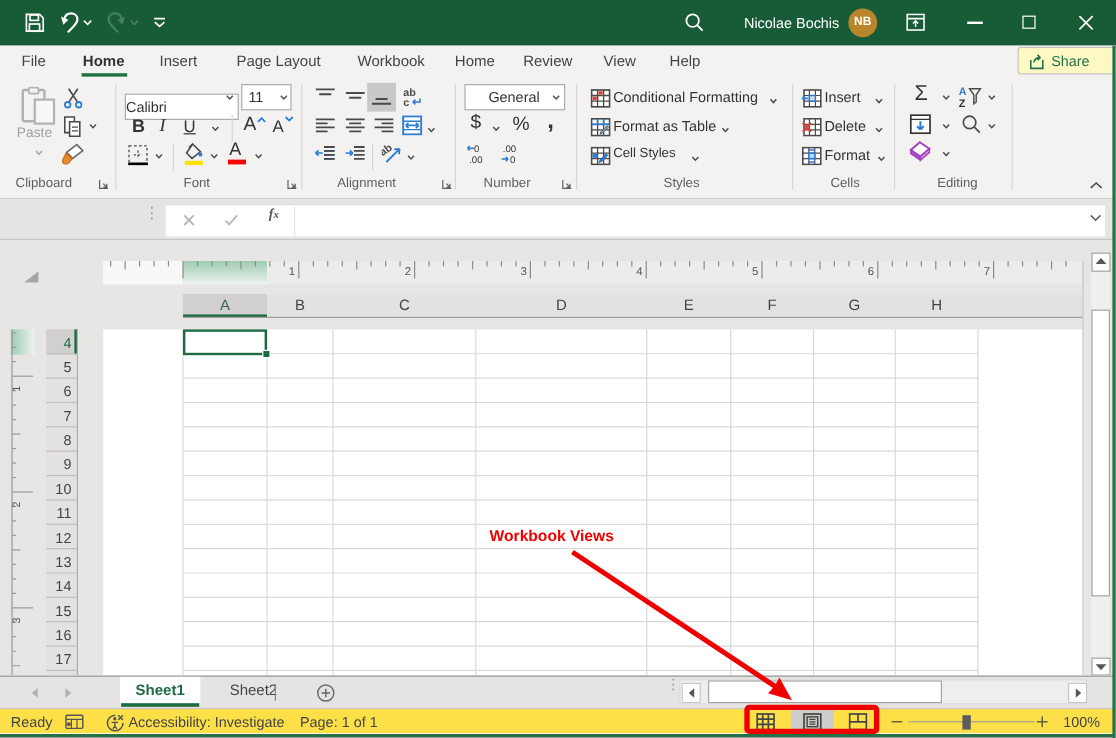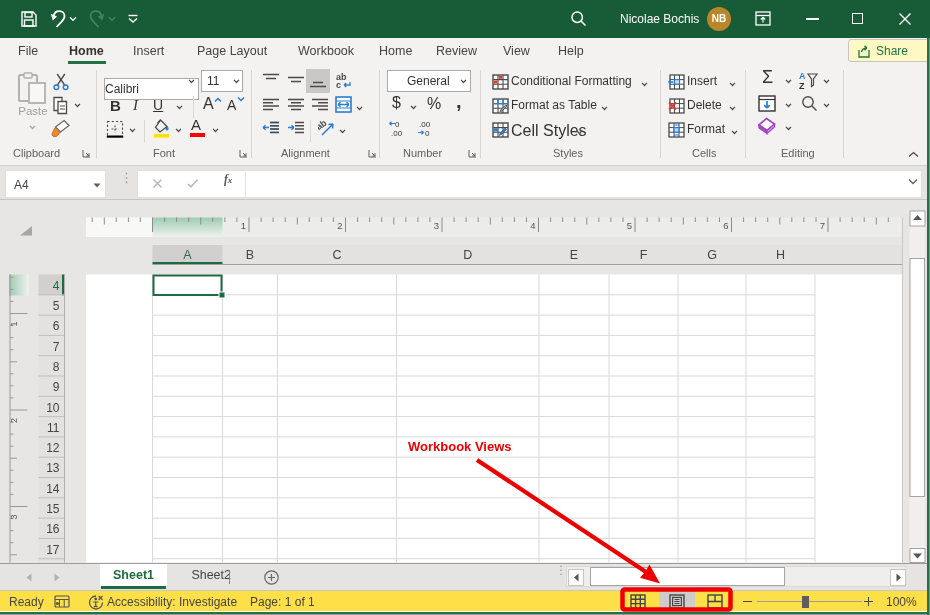--- a/index.html
+++ b/index.html
@@ -100,21 +100,21 @@
   <div class="gsep" style="left:480px"></div>
   <div class="gsep" style="left:660px"></div>
   <div class="gsep" style="left:745px"></div>
   <div class="gsep" style="left:843px"></div>
 
   <svg class="abs" style="left:17px;top:8px" width="30" height="34" viewBox="0 0 30 34">
     <rect x="2" y="3" width="18" height="26" rx="1.5" fill="none" stroke="#b3b1af" stroke-width="2"></rect>
     <rect x="7" y="1" width="8" height="5" rx="1" fill="#f3f2f1" stroke="#b3b1af" stroke-width="1.5"></rect>
     <rect x="12" y="11" width="16" height="20" fill="#f8f7f6" stroke="#b3b1af" stroke-width="1.8"></rect>
   </svg>
-  <div class="abs" style="left:14px;top:41px;width:38px;text-align:center;font-size:11.5px;color:#a3a19f">Paste</div>
+  <div class="abs" style="left:14px;top:41px;width:38px;text-align:left;font-size:11.5px;color:#a3a19f">Paste</div>
   <svg class="chev" style="left:29px;top:60px" viewBox="0 0 7 7">
       <path d="M1 1.8 L3.5 4.5 L6 1.8" fill="none" stroke="#a3a19f" stroke-width="1.2"></path>
     </svg>
   <svg class="abs" style="left:53px;top:9px" width="16" height="18" viewBox="0 0 16 18">
     <path d="M4.2 1 L11.8 12.3 M11.8 1 L4.2 12.3" stroke="#4a4a4a" stroke-width="1.4"></path>
     <circle cx="3.4" cy="14.3" r="2.3" fill="none" stroke="#2b7cd3" stroke-width="1.5"></circle>
     <circle cx="12.6" cy="14.3" r="2.3" fill="none" stroke="#2b7cd3" stroke-width="1.5"></circle>
   </svg>
   <svg class="abs" style="left:52px;top:32px" width="18" height="19" viewBox="0 0 18 19">
     <path d="M2 1.5 h8 v13 h-8 z" fill="#fff" stroke="#4a4a4a" stroke-width="1.3"></path>
@@ -281,21 +281,21 @@
   <div class="abs" style="left:511px;top:34px;font-size:12px;color:#333;white-space:nowrap">Format as Table</div>
   <svg class="chev" style="left:601px;top:41px" viewBox="0 0 7 7">
       <path d="M1 1.8 L3.5 4.5 L6 1.8" fill="none" stroke="#4a4a4a" stroke-width="1.2"></path>
     </svg>
   <svg class="abs" style="left:492px;top:58px" width="17" height="16" viewBox="0 0 17 16">
     <rect x="1" y="1" width="15" height="14" fill="#fff" stroke="#4a4a4a" stroke-width="1.4"></rect>
     <path d="M1 5.6 h15 M1 10.2 h15 M6 1 v14 M11 1 v14" stroke="#4a4a4a" stroke-width="1.1"></path>
     <rect x="1.8" y="6.3" width="4.2" height="3.2" fill="#2b7cd3"></rect>
     <path d="M14.5 7.5 L9.5 12.5 l-2.2 1 .8-2.3 L13 6 Z" fill="#2b7cd3" stroke="#2b5fa8" stroke-width=".7"></path>
   </svg>
-  <div class="abs" style="left:511px;top:58px;font-size:16px;color:#333;white-space:nowrap">Cell Styles</div>
+  <div class="abs" style="left:511px;top:58px;font-size:11px;color:#333;white-space:nowrap">Cell Styles</div>
   <svg class="chev" style="left:576px;top:65px" viewBox="0 0 7 7">
       <path d="M1 1.8 L3.5 4.5 L6 1.8" fill="none" stroke="#4a4a4a" stroke-width="1.2"></path>
     </svg>
   <div class="glabel" style="left:553px">Styles</div>
 
   <svg class="abs" style="left:667px;top:10px" width="18" height="16" viewBox="0 0 18 16">
     <rect x="3" y="1" width="14" height="14" fill="#fff" stroke="#4a4a4a" stroke-width="1.3"></rect>
     <path d="M3 5.6 h14 M3 10.2 h14 M7.5 1 v14 M12.5 1 v14" stroke="#4a4a4a" stroke-width="1"></path>
     <rect x="7.5" y="5.6" width="5" height="4.6" fill="#cfe0f2" stroke="#2b7cd3" stroke-width="1.2"></rect>
     <path d="M6.5 8 h-5 M1.5 8 l2-1.8 M1.5 8 l2 1.8" fill="none" stroke="#2b7cd3" stroke-width="1.3"></path>
@@ -359,26 +359,20 @@
   </svg>
   <svg class="chev" style="left:785px;top:61px" viewBox="0 0 7 7">
       <path d="M1 1.8 L3.5 4.5 L6 1.8" fill="none" stroke="#4a4a4a" stroke-width="1.2"></path>
     </svg>
   <div class="glabel" style="left:781px">Editing</div>
   <svg class="abs" style="left:908px;top:87px" width="11" height="7" viewBox="0 0 11 7">
       <path d="M1 5.5 L5.5 1.5 L10 5.5" fill="none" stroke="#4a4a4a" stroke-width="1.3"></path>
     </svg>
 </div>
 <div class="abs" id="formrow">
-  <div class="abs" style="left:5px;top:4.5px;width:101px;height:28px;background:#fff;border:1px solid #e1dfdd">
-    <div class="abs" style="left:8px;top:7px;font-size:12px;color:#444">A4</div>
-    <svg class="abs" style="left:87px;top:12px" width="8" height="5" viewBox="0 0 8 5">
-        <path d="M0.5 0.5 L4 4.5 L7.5 0.5" fill="#605e5c"></path>
-      </svg>
-  </div>
   <div class="abs" style="left:120px;top:9.5px;width:3px;height:20px;color:#999;font-size:13px;line-height:6px">⋮</div>
   <div class="abs" style="left:137px;top:4.5px;width:785px;height:28px;background:#fff;border:1px solid #e1dfdd"></div>
   <svg class="abs" style="left:152px;top:12.5px" width="11" height="11" viewBox="0 0 11 11">
       <path d="M1.5 1.5 L9.5 9.5 M9.5 1.5 L1.5 9.5" stroke="#b8b6b4" stroke-width="1.5"></path>
     </svg>
   <svg class="abs" style="left:187px;top:12.5px" width="12" height="11" viewBox="0 0 12 11">
       <path d="M1 6 L4 9 L10.5 1.5" fill="none" stroke="#b8b6b4" stroke-width="1.5"></path>
     </svg>
   <div class="abs" style="left:224px;top:7.5px;font-size:11.5px;font-style:italic;font-weight:bold;font-family:'Liberation Serif',serif;color:#555">f<span style="font-size:9px">x</span></div>
   <div class="abs" style="left:245px;top:6px;width:1px;height:26px;background:#e7e6e4"></div>

